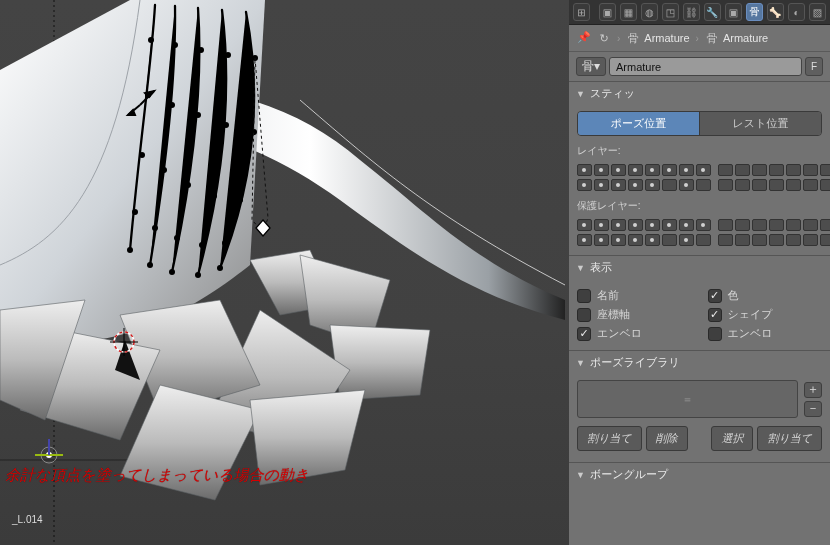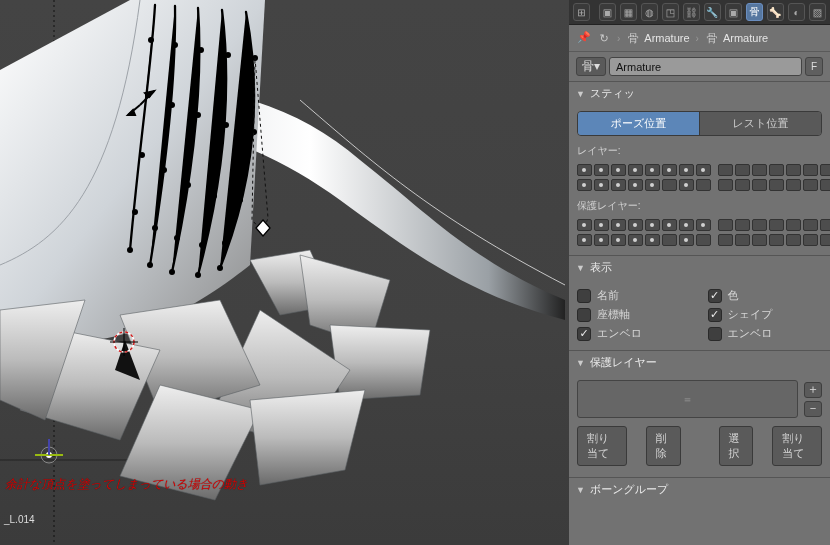--- a/index.html
+++ b/index.html
@@ -1,21 +1,21 @@
 <!DOCTYPE html>
 <html><head>
 <meta charset="utf-8">
 <style>
 *{box-sizing:border-box;margin:0;padding:0;font-family:"Meiryo","Hiragino Sans",sans-serif;}
 html,body{width:830px;height:545px;overflow:hidden;background:#3c3c3c;}
 .app{display:flex;width:830px;height:545px;}
 .viewport{position:relative;flex:1;background:linear-gradient(180deg,#444 0%,#414141 60%,#3b3b3b 100%);overflow:hidden;}
 .viewport svg{position:absolute;inset:0;width:100%;height:100%;}
-.caption{position:absolute;left:5px;bottom:52px;color:#d60000;font-style:italic;font-size:12px;font-weight:500;text-shadow:0 0 1px rgba(0,0,0,.4);}
-.bone-label{position:absolute;left:4px;bottom:20px;color:#dcdcdc;font-size:10px;}
+.caption{position:absolute;left:5px;bottom:60px;color:#d60000;font-style:italic;font-size:15px;font-weight:500;text-shadow:0 0 1px rgba(0,0,0,.4);}
+.bone-label{position:absolute;left:12px;bottom:20px;color:#dcdcdc;font-size:10px;}
 .sidebar{width:261px;background:#727272;display:flex;flex-direction:column;font-size:11px;color:#d8d8d8;}
 .topbar{display:flex;align-items:center;gap:4px;padding:3px 4px;background:#333;border-bottom:1px solid #222;}
 .topbar .ticon{width:18px;height:18px;border:1px solid #555;border-radius:3px;display:flex;align-items:center;justify-content:center;background:#3a3a3a;color:#aaa;font-size:10px;}
 .topbar .ticon.active{background:#5677a0;border-color:#6a8ec0;color:#fff;}
 .topbar .sep{width:1px;}
 .crumbs{display:flex;align-items:center;gap:6px;padding:6px 8px;background:#727272;border-bottom:1px solid #5a5a5a;}
 .crumbs .pin{width:14px;height:14px;color:#bbb;}
 .crumbs .chev{color:#999;font-size:10px;}
 .crumbs .item{display:flex;align-items:center;gap:4px;color:#e5e5e5;font-size:11px;}
 .crumbs .cicon{width:14px;height:14px;display:flex;align-items:center;justify-content:center;color:#ccc;}
@@ -42,21 +42,21 @@
 .disprow .d:last-child{border-right:none;}
 .disprow .d.active{background:#5c86b8;color:#fff;}
 .checks{display:grid;grid-template-columns:1fr 1fr;gap:4px 16px;padding-top:3px;}
 .chk{display:flex;align-items:center;gap:6px;color:#d6d6d6;font-size:11px;}
 .chk .box{width:14px;height:14px;border-radius:3px;background:#3f3f3f;border:1px solid #2a2a2a;display:flex;align-items:center;justify-content:center;color:#eee;font-size:11px;}
 .chk .box.on::after{content:"✓";font-size:11px;line-height:1;}
 .bg-slot{display:flex;gap:6px;align-items:center;}
 .bg-slot .slot{flex:1;height:38px;background:#666;border:1px solid #444;border-radius:3px;display:flex;align-items:center;justify-content:center;color:#999;}
 .bg-slot .sbtns{display:flex;flex-direction:column;gap:3px;}
 .bg-slot .sb{width:18px;height:16px;background:#5a5a5a;border:1px solid #3e3e3e;border-radius:3px;display:flex;align-items:center;justify-content:center;color:#ddd;font-size:12px;}
-.foot-btns{display:flex;gap:19px;padding:2px 0;}
+.foot-btns{display:flex;gap:4px;padding:2px 0;font-style:italic;}
 .foot-btns .gap{flex:1;}
 .fb{padding:4px 9px;background:#5a5a5a;border:1px solid #3a3a3a;border-radius:3px;color:#d6d6d6;font-size:11px;cursor:pointer;}
 </style>
 </head>
 <body>
 
 <div class="app">
   <div class="viewport">
     <svg viewBox="0 0 569 545">
       <defs>
@@ -337,21 +337,21 @@
               <span class="box"></span>
               <span>エンベロ</span>
             </div>
         </div>
       </div>
     </div>
 
     <div class="panel">
       <div class="panel-h">
           <span class="tri">▼</span>
-          <span>保護レイヤー</span>
+          <span>ポーズライブラリ</span>
         </div>
       <div class="panel-b">
         <div class="bg-slot">
           <div class="slot">
               <span>＝</span>
             </div>
           <div class="sbtns">
             <situate class="sb">＋</situate>
             <div class="sb">－</div>
           </div>

